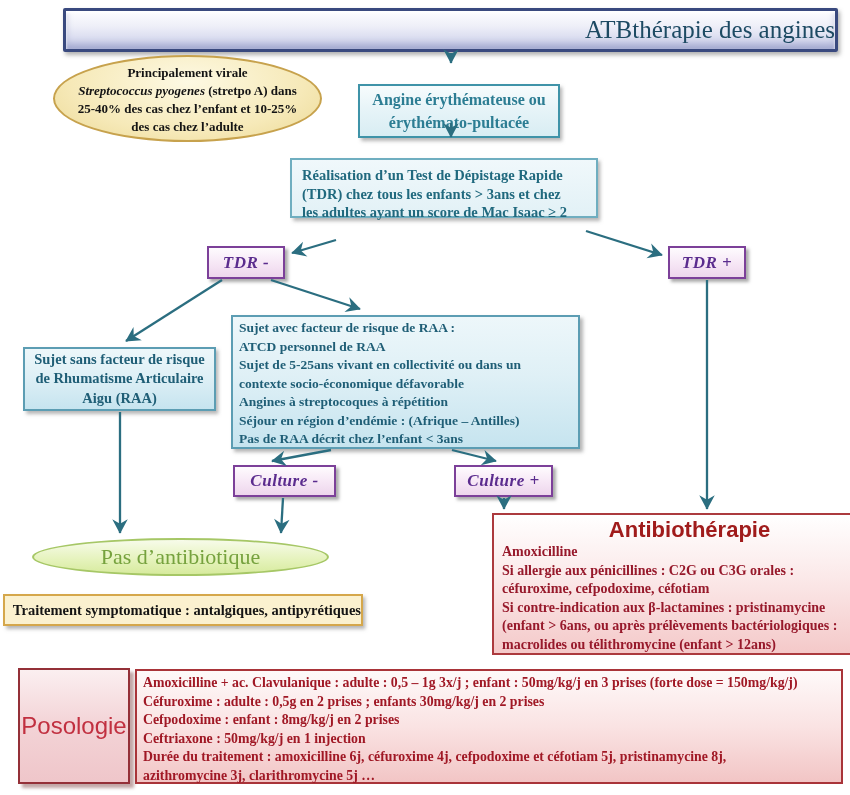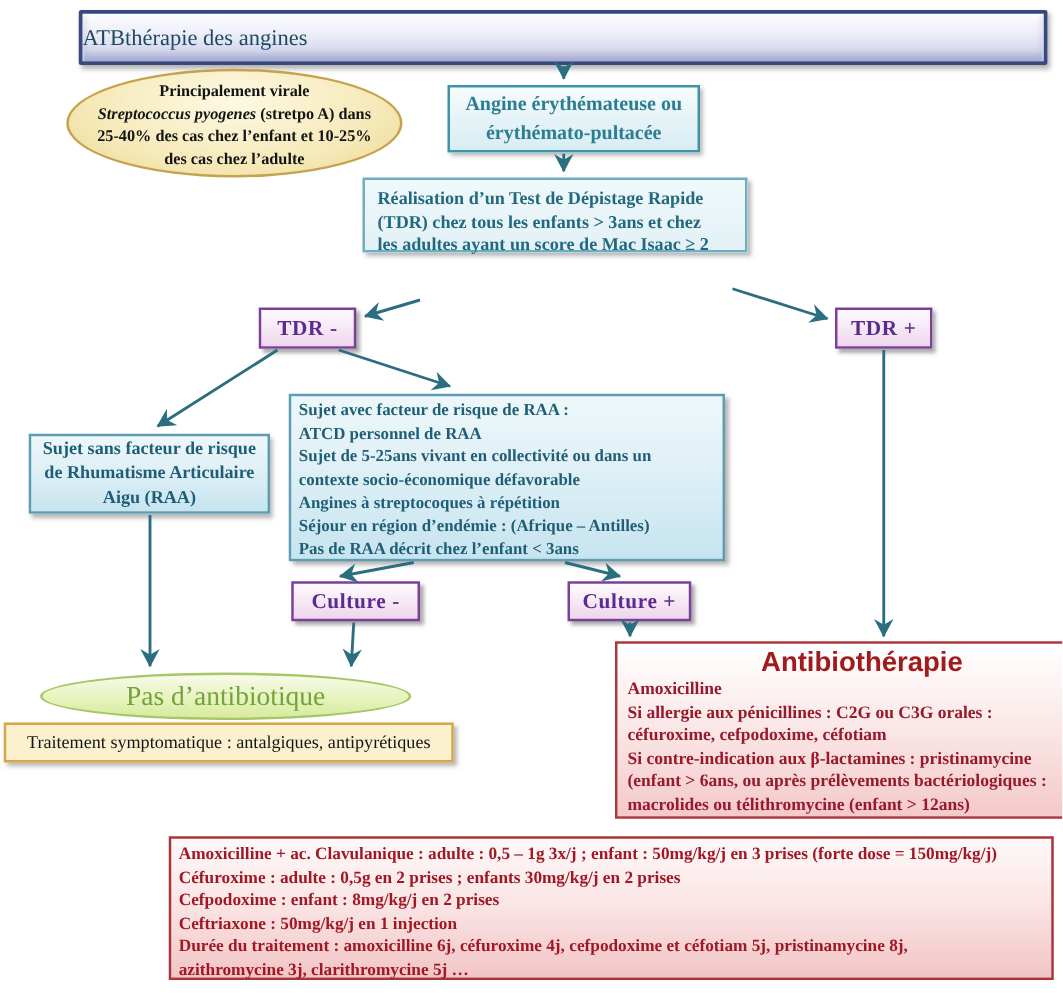--- a/index.html
+++ b/index.html
@@ -1,45 +1,45 @@
 <!DOCTYPE html>
 <html><head>
 <meta charset="utf-8">
 <style>
   html,body{margin:0;padding:0;background:#ffffff;}
   .canvas{position:relative;width:850px;height:795px;background:#ffffff;overflow:hidden;
           font-family:"Liberation Serif",serif;}
   .node{position:absolute;box-sizing:border-box;}
-  .sh{box-shadow:2.5px 3px 3.5px rgba(110,110,110,.5);}
+  .sh{box-shadow:2.5px 3px 3.5px rgba(110,110,110,.5);margin-top:16px;}
 
   
   .title-box{background:linear-gradient(180deg,#FDFDFF 0%,#EEEFF8 40%,#C9CDE9 100%);
-    border:3px solid #39497E;border-radius:2px;color:#1D4A63;font-size:18px;
-    display:flex;align-items:center;justify-content:flex-start;
+    border:3px solid #39497E;border-radius:2px;color:#1D4A63;font-size:25px;
+    display:flex;align-items:center;justify-content:flex-end;
     box-shadow:2px 3px 4px rgba(100,100,100,.5), inset 0 2px 3px #ffffff, inset 0 -5px 7px rgba(90,100,160,.35);}
   .cream-ellipse{background:radial-gradient(ellipse at 50% 30%,#FDF9E3 0%,#F6E9B8 62%,#EBD894 100%);
     border:2px solid #C7A24D;border-radius:50%;color:#141414;font-weight:bold;text-align:center;
     display:flex;flex-direction:column;justify-content:center;}
   .teal-box{background:linear-gradient(180deg,#F7FCFD 0%,#E7F4F8 45%,#D8EDF3 100%);
     border:2px solid #3F93A8;color:#2C7D93;font-weight:bold;text-align:center;
     display:flex;flex-direction:column;justify-content:center;}
   .real-box{background:linear-gradient(180deg,#F0F8FB 0%,#E2F1F6 100%);
     border:2px solid #6FAEC0;color:#20697E;font-weight:bold;text-align:left;
     padding:6px 10px;}
   .purple-box{background:linear-gradient(180deg,#FEFBFE 0%,#F6E6F5 55%,#EDD6EC 100%);
     border:2px solid #7C4099;color:#5B2C8E;font-weight:bold;font-size:17px;letter-spacing:.5px;
     display:flex;align-items:center;justify-content:center;
-    box-shadow:3px 3px 3px rgba(90,90,90,.5);}
+    box-shadow:3px 3px 3px rgba(90,90,90,.5);font-style:italic;}
   .blue-box{background:linear-gradient(180deg,#EDF7FA 0%,#DFF0F6 45%,#C6E4EF 100%);
     border:2px solid #5C9DB3;color:#1F5E76;font-weight:bold;}
   .green-ellipse{background:linear-gradient(180deg,#F7FBEA 0%,#E6F3BE 55%,#D7EB9E 100%);
     border:2px solid #A6C766;border-radius:50%;color:#76A23E;font-size:22px;text-align:center;
     display:flex;align-items:center;justify-content:center;}
-  .sympt-box{background:#FBF1CF;border:2px solid #D5A74B;color:#141414;font-weight:normal;
-    font-size:14.5px;text-align:center;display:flex;align-items:center;justify-content:center;}
+  .sympt-box{background:#FBF1CF;border:2px solid #D5A74B;color:#141414;font-weight:bold;
+    font-size:14.5px;text-align:center;display:flex;align-items:center;justify-content:flex-end;}
   .atb-box{background:linear-gradient(180deg,#FFFFFF 0%,#FBE9E9 45%,#F4C9C9 100%);
     border:2px solid #AC3A3E;color:#97192B;padding:2px 8px 0 8px;}
   .atb-title{font-family:"Liberation Sans",sans-serif;font-weight:bold;font-size:22px;
     color:#A01B1B;text-align:center;line-height:26px;}
   .atb-line{font-weight:bold;font-size:14px;line-height:18.6px;}
   .poso-label{background:linear-gradient(180deg,#FBEFF0 0%,#F3D3D6 50%,#EFC6CA 100%);
     border:2px solid #943038;color:#C13040;font-family:"Liberation Sans",sans-serif;font-size:24px;
     display:flex;align-items:center;justify-content:center;
     box-shadow:4px 4px 3px rgba(120,60,60,.45);}
   .poso-body{background:linear-gradient(180deg,#FEF9F9 0%,#FAE3E3 50%,#F2C5C5 100%);
@@ -161,20 +161,23 @@
   <div id="n-atb" class="node atb-box">
     <div class="atb-title">Antibiothérapie</div>
     <div class="atb-line">Amoxicilline</div>
     <div class="atb-line">Si allergie aux pénicillines : C2G ou C3G orales :</div>
     <div class="atb-line">céfuroxime, cefpodoxime, céfotiam</div>
     <div class="atb-line">Si contre-indication aux β-lactamines : pristinamycine</div>
     <div class="atb-line">(enfant &gt; 6ans, ou après prélèvements bactériologiques :</div>
     <div class="atb-line">macrolides ou télithromycine (enfant &gt; 12ans)</div>
   </div>
 
+  <div id="n-posolabel" class="node poso-label">
+    <span>Posologie</span>
+  </div>
   <div id="n-posobody" class="node poso-body">
     <div>Amoxicilline + ac. Clavulanique : adulte : 0,5 – 1g 3x/j ; enfant : 50mg/kg/j en 3 prises (forte dose = 150mg/kg/j)</div>
     <div>Céfuroxime : adulte : 0,5g en 2 prises ; enfants 30mg/kg/j en 2 prises</div>
     <div>Cefpodoxime : enfant : 8mg/kg/j en 2 prises</div>
     <div>Ceftriaxone : 50mg/kg/j en 1 injection</div>
     <div>Durée du traitement : amoxicilline 6j, céfuroxime 4j, cefpodoxime et céfotiam 5j, pristinamycine 8j,</div>
     <div>azithromycine 3j, clarithromycine 5j …</div>
   </div>
 
 </div>

